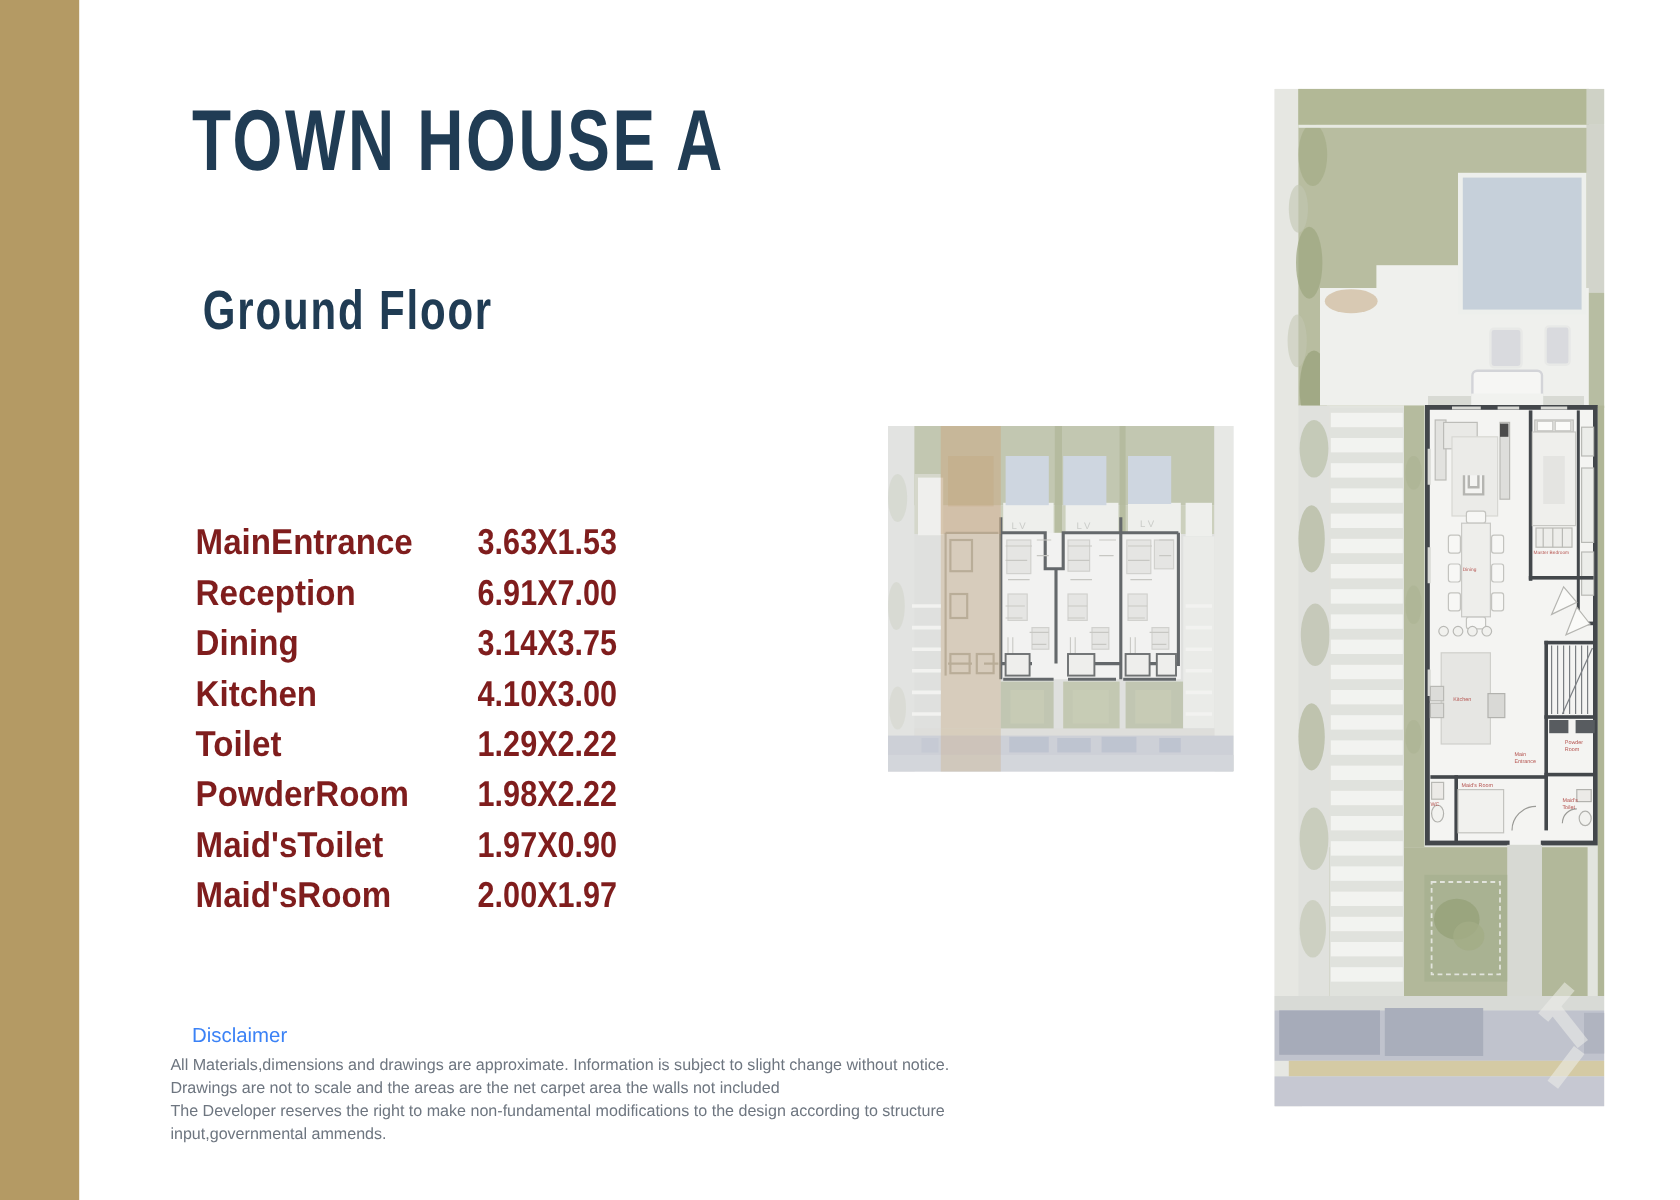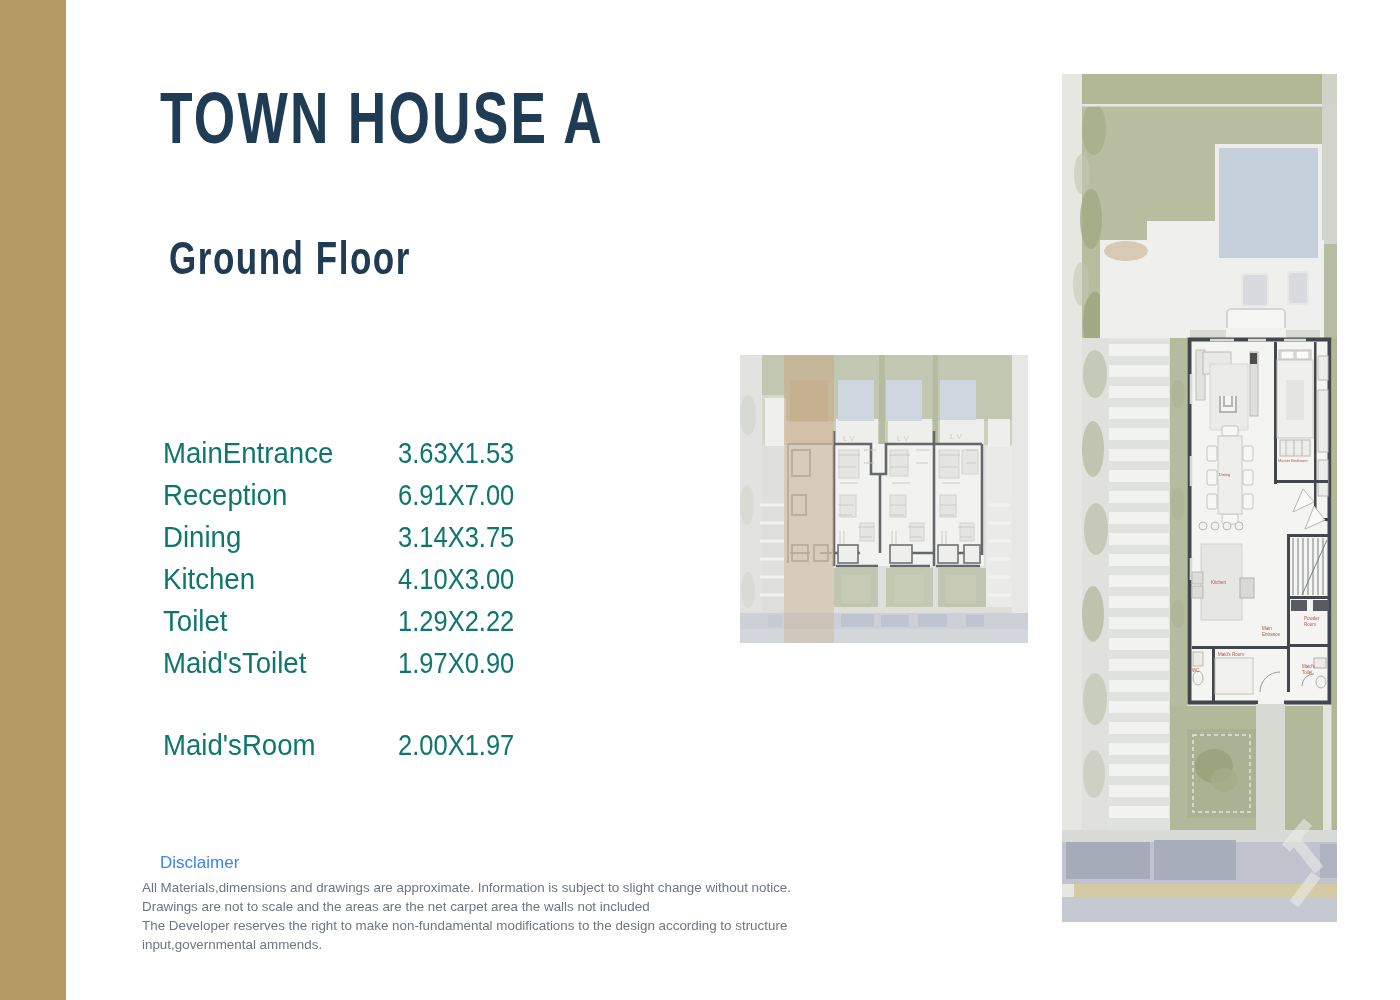--- a/index.html
+++ b/index.html
@@ -10,28 +10,29 @@
 </style>
 </head>
 <body>
 
 <div class="abs" style="left:0;top:0;width:66px;height:1000px;background:#b49a64;"></div>
 
 <div class="abs" style="left:160px;top:82px;font-size:72px;font-weight:700;color:#203c54;line-height:1;letter-spacing:3px;transform:scaleX(0.74);transform-origin:0 0;">TOWN HOUSE A</div>
 
 <div class="abs" style="left:169px;top:235px;font-size:46px;font-weight:700;color:#203c54;line-height:1;letter-spacing:2px;transform:scaleX(0.761);transform-origin:0 0;">Ground Floor</div>
 
-<div class="abs" style="left:163px;top:432px;font-size:30px;font-weight:400;color:#0f766e;">
+<div class="abs" style="left:163px;top:432px;font-size:30px;font-weight:700;color:#7f1d1d;">
 <div style="position:relative;height:42px;line-height:42px;"><span class="lbl">MainEntrance</span><span class="val">3.63X1.53</span></div>
 <div style="position:relative;height:42px;line-height:42px;"><span class="lbl">Reception</span><span class="val">6.91X7.00</span></div>
 <div style="position:relative;height:42px;line-height:42px;"><span class="lbl">Dining</span><span class="val">3.14X3.75</span></div>
 <div style="position:relative;height:42px;line-height:42px;"><span class="lbl">Kitchen</span><span class="val">4.10X3.00</span></div>
 <div style="position:relative;height:42px;line-height:42px;"><span class="lbl">Toilet</span><span class="val">1.29X2.22</span></div>
+<div style="position:relative;height:42px;line-height:42px;"><span class="lbl">PowderRoom</span><span class="val">1.98X2.22</span></div>
 <div style="position:relative;height:42px;line-height:42px;"><span class="lbl">Maid'sToilet</span><span class="val">1.97X0.90</span></div>
-<div style="position:relative;height:42px;line-height:42px;margin-top:40px;"><span class="lbl">Maid'sRoom</span><span class="val">2.00X1.97</span></div>
+<div style="position:relative;height:42px;line-height:42px;"><span class="lbl">Maid'sRoom</span><span class="val">2.00X1.97</span></div>
 </div>
 
 <div class="abs" style="left:160px;top:853px;font-size:17px;color:#3b82f6;">Disclaimer</div>
 
 <div class="abs" style="left:142px;top:878px;font-size:13.4px;color:#6e7680;line-height:19px;">
 All Materials,dimensions and drawings are approximate. Information is subject to slight change without notice.<br>
 Drawings are not to scale and the areas are the net carpet area the walls not included<br>
 The Developer reserves the right to make non-fundamental modifications to the design according to structure<br>
 input,governmental ammends.
 </div>

